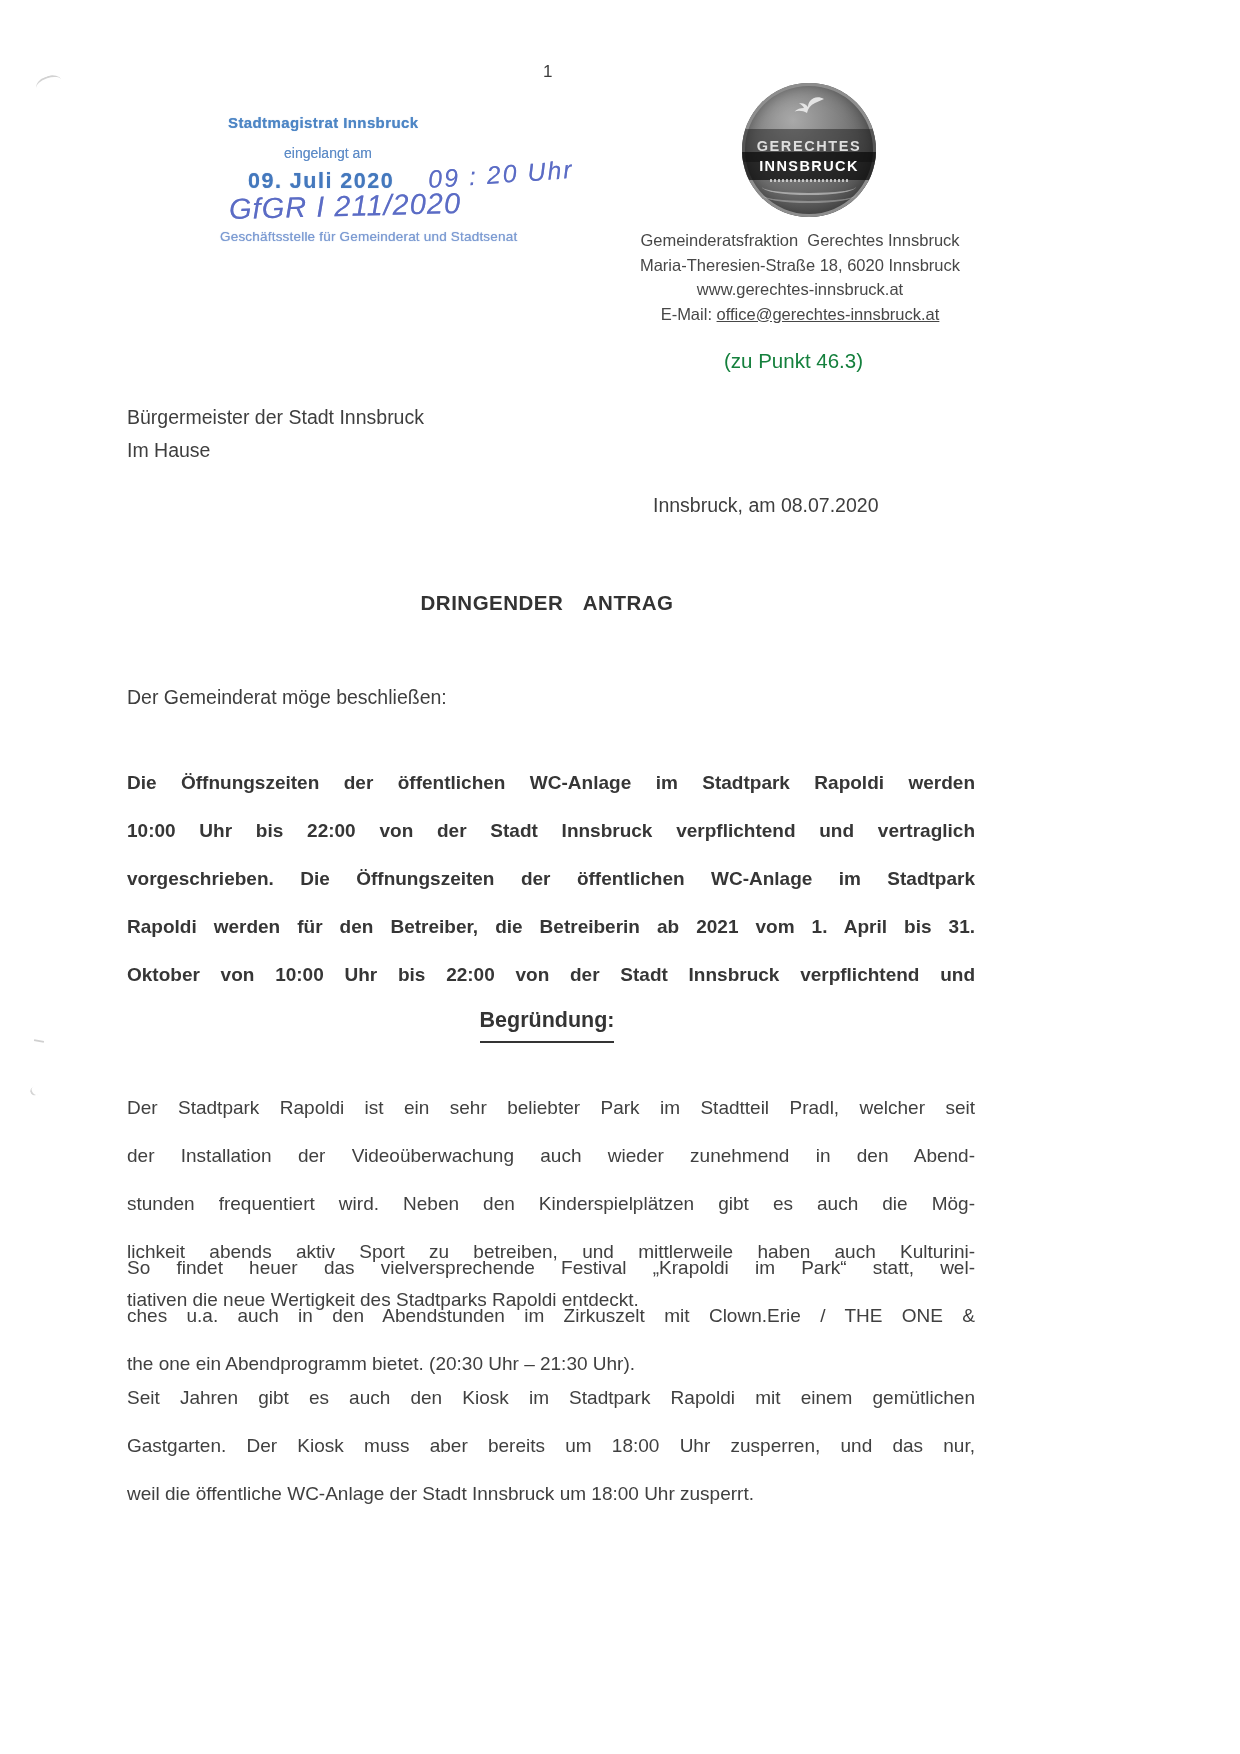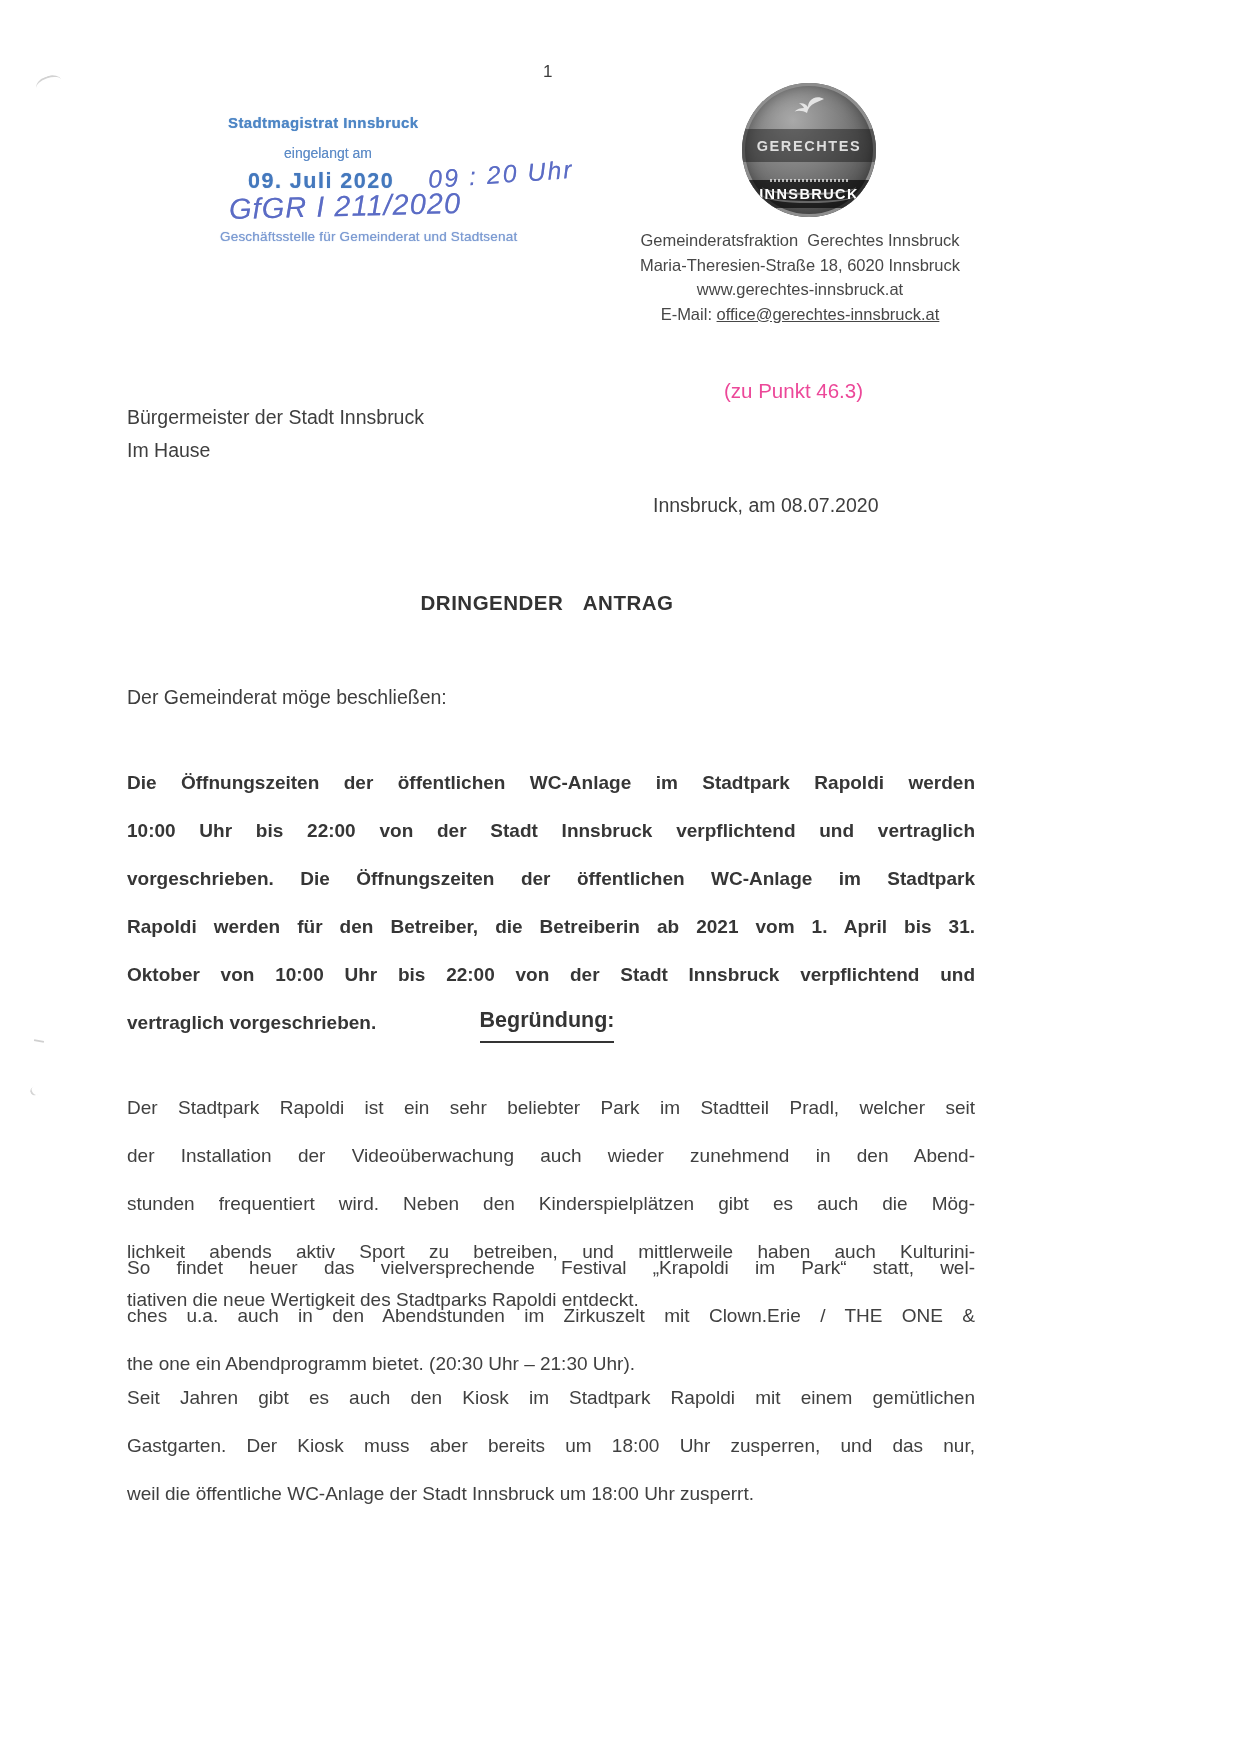--- a/index.html
+++ b/index.html
@@ -48,37 +48,37 @@
 
   
   .logo { position: absolute; left: 742px; top: 83px; width: 134px; height: 134px;
     border-radius: 50%; overflow: hidden;
     background: radial-gradient(circle at 38% 28%, #a9a9a9, #7d7d7d 40%, #565656 72%, #3f3f3f 100%);
     box-shadow: inset 0 0 0 3px #8e8e8e, inset 0 0 18px rgba(0,0,0,.45); }
   .logo .dove { position: absolute; left: 50px; top: 12px; width: 34px; height: 22px; opacity: .92; }
   .logo-band { position: absolute; left: 0; right: 0; display: flex; align-items: center; justify-content: center; }
   .logo-band1 { top: 46px; height: 33px; background: rgba(25,25,25,.48); }
   .logo-band1 span { font-size: 14.5px; font-weight: 700; letter-spacing: 1.6px; color: #dedede; }
-  .logo-band2 { top: 69px; height: 28px; background: rgba(10,10,10,.72); margin-top: 28px; }
+  .logo-band2 { top: 69px; height: 28px; background: rgba(10,10,10,.72); }
   .logo-band2 span { font-size: 14.5px; font-weight: 700; letter-spacing: 1.4px; color: #ffffff; }
   .logo-micro { position: absolute; left: 28px; right: 28px; top: 96px; height: 3px;
     background: repeating-linear-gradient(90deg, rgba(230,230,230,.75) 0 2px, transparent 2px 4px); }
   .logo-wave { position: absolute; left: 20px; right: 20px; height: 14px;
     border-bottom: 2px solid rgba(235,235,235,.5); border-radius: 50%; }
   .logo-wave.w1 { top: 96px; }
   .logo-wave.w2 { top: 104px; opacity: .7; }
 
   
   .sender { position: absolute; left: 610px; top: 228px; width: 380px;
     text-align: center; font-size: 16.5px; line-height: 24.5px; color: #474747; }
   .sender-line { white-space: pre; }
   .email { text-decoration: underline; }
 
   
-  .reference { position: absolute; left: 724px; top: 349px; font-size: 20.5px; color: #ec4899; margin-top: 30px; }
+  .reference { position: absolute; left: 724px; top: 349px; font-size: 20.5px; color: #15803d; }
   .recipient { position: absolute; left: 127px; top: 401px; font-size: 19.5px; line-height: 33px; color: #3e3e3e; }
   .dateline  { position: absolute; left: 653px; top: 494px; font-size: 19.5px; color: #3e3e3e; }
 
   
   .doc-title { position: absolute; left: 0; top: 591px; width: 1094px; text-align: center;
     font-size: 20.5px; font-weight: 700; color: #333333; letter-spacing: .5px; word-spacing: 14px; }
 
   .intro { position: absolute; left: 127px; top: 686px; font-size: 19.5px; color: #3e3e3e; }
 
   
@@ -146,21 +146,20 @@
   <div class="doc-title">DRINGENDER ANTRAG</div>
 
   <div class="intro">Der Gemeinderat möge beschließen:</div>
 
   <div class="textblock motion">
       <div class="tline">Die Öffnungszeiten der öffentlichen WC-Anlage im Stadtpark Rapoldi werden</div>
       <div class="tline">10:00 Uhr bis 22:00 von der Stadt Innsbruck verpflichtend und vertraglich</div>
       <div class="tline">vorgeschrieben. Die Öffnungszeiten der öffentlichen WC-Anlage im Stadtpark</div>
       <div class="tline">Rapoldi werden für den Betreiber, die Betreiberin ab 2021 vom 1. April bis 31.</div>
       <div class="tline">Oktober von 10:00 Uhr bis 22:00 von der Stadt Innsbruck verpflichtend und</div>
-      <div class="tline tline-end">vertraglich vorgeschrieben.</div>
     </div>
 
   <div class="justification-heading">
     <span class="u">Begründung:</span>
   </div>
 
   <div class="textblock para1">
       <div class="tline">Der Stadtpark Rapoldi ist ein sehr beliebter Park im Stadtteil Pradl, welcher seit</div>
       <div class="tline">der Installation der Videoüberwachung auch wieder zunehmend in den Abend-</div>
       <div class="tline">stunden frequentiert wird. Neben den Kinderspielplätzen gibt es auch die Mög-</div>

